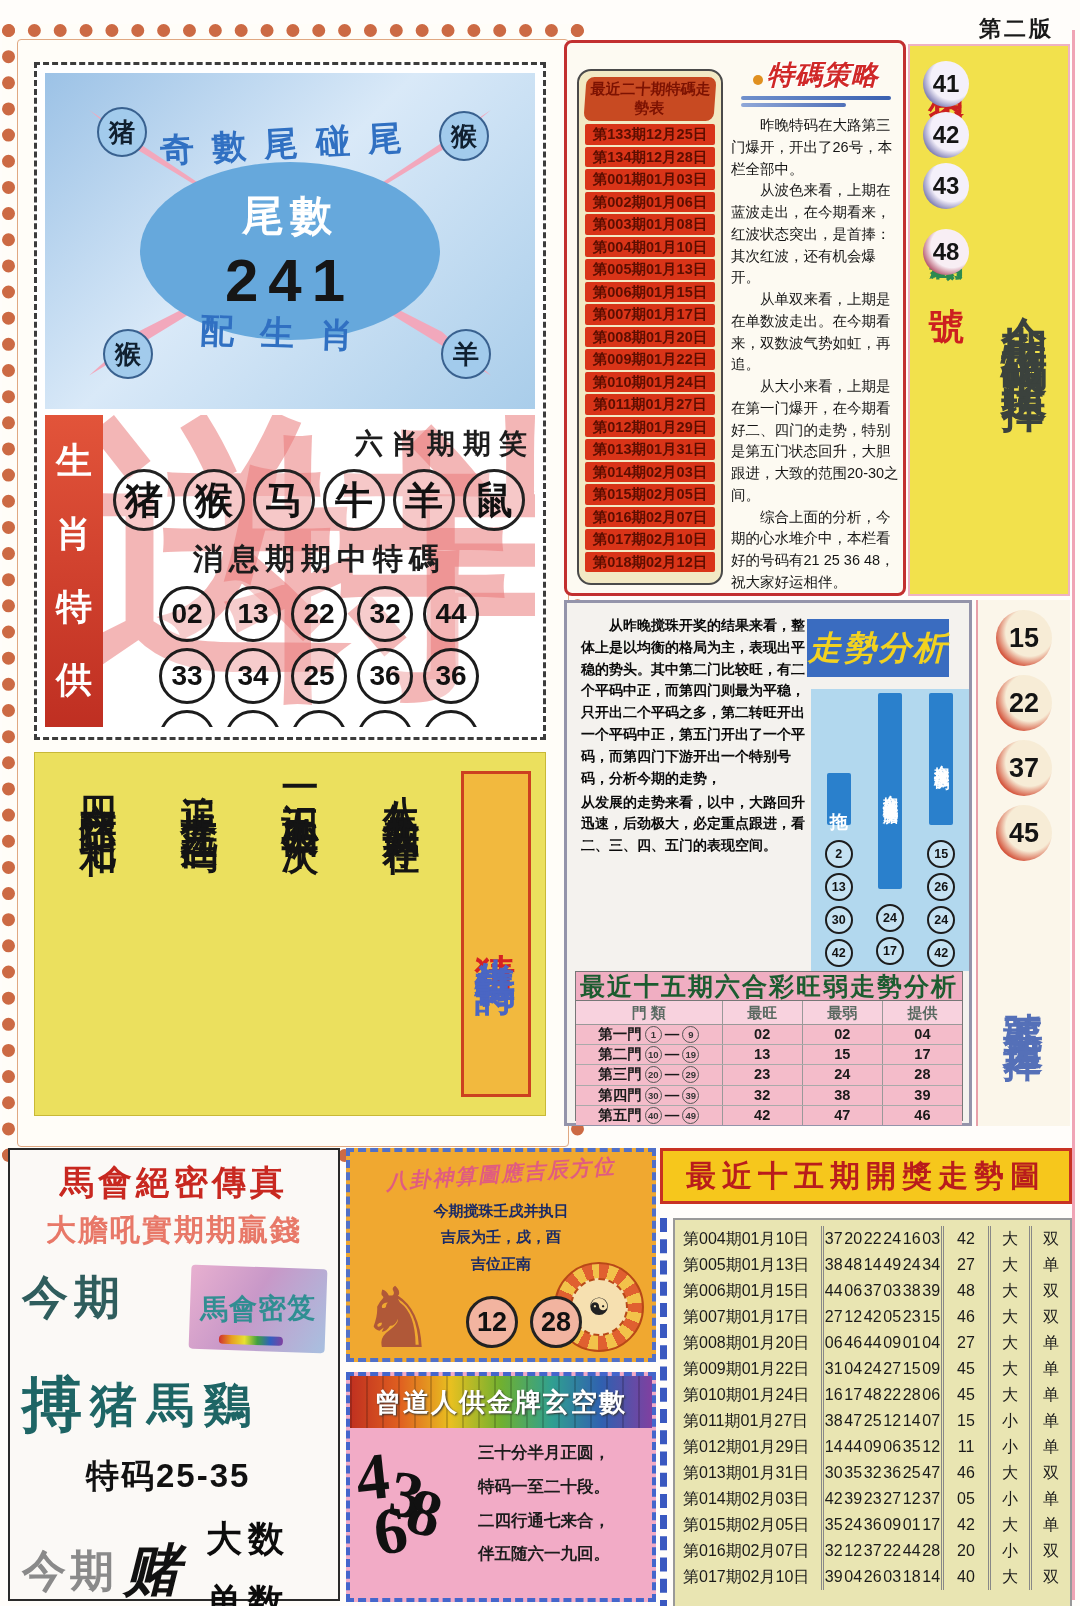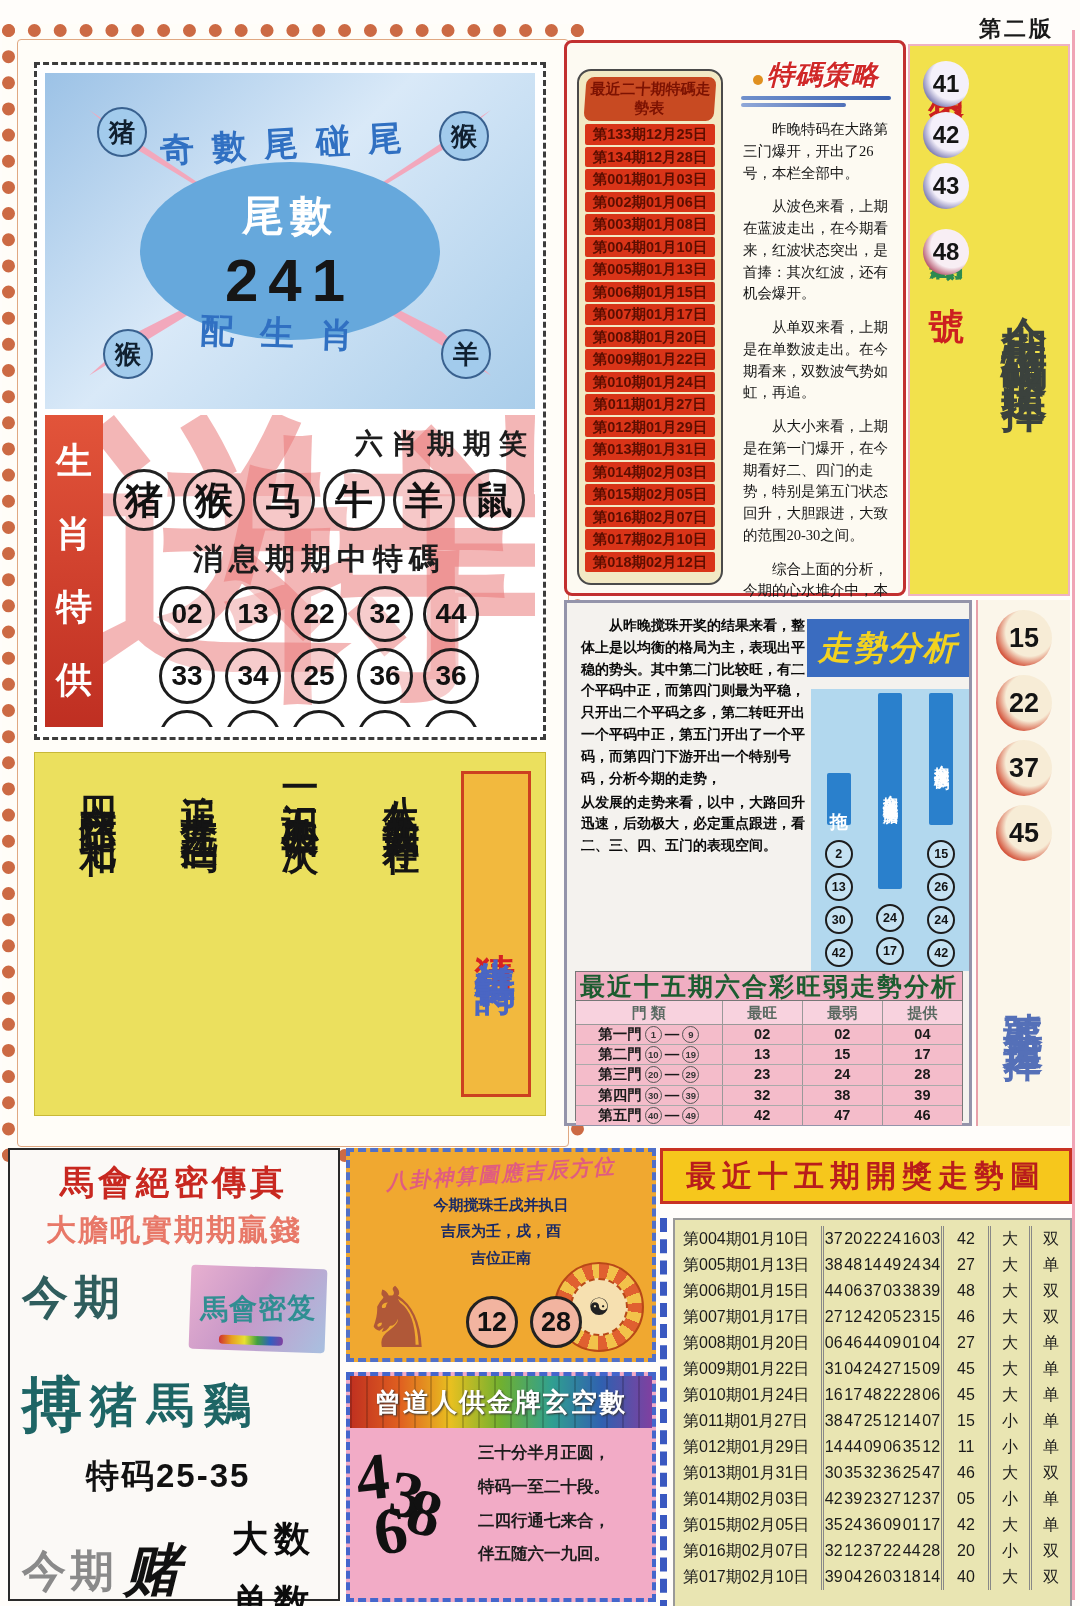--- a/index.html
+++ b/index.html
@@ -72,21 +72,21 @@
         height:20.5px;line-height:20.5px;margin-bottom:2px;border-radius:2px;}
   .strat-right{position:absolute;left:164px;top:14px;width:170px;}
   .logo{text-align:center;}
   .logo .dot{display:inline-block;width:10px;height:10px;border-radius:50%;background:#e09020;margin-right:4px;vertical-align:middle;}
   .logo .txt{font-size:27px;font-weight:bold;font-style:italic;color:#d02828;letter-spacing:1px;
         text-shadow:1px 1px 0 #fff,-1px -1px 0 #fff;}
   .logo-bars{margin:3px auto 0;width:150px;}
   .logo-bars i{display:block;height:4px;border-radius:2px;background:linear-gradient(90deg,#7090cc,#3a60b0);margin-bottom:3px;}
   .logo-bars i:nth-child(2){width:70%;background:linear-gradient(90deg,#90a8d8,#5070b8);}
   .strat-text{margin-top:8px;font-size:14.5px;line-height:1.5;color:#151515;}
-  .strat-text p{margin:12px;text-indent:2em;font-family:Liberation Serif, serif;}
+  .strat-text p{margin:0;text-indent:2em;}
   
   .jx{position:absolute;left:908px;top:44px;width:162px;height:552px;background:#f2e14c;
         border:2px solid #efb2c2;box-sizing:border-box;display:flex;}
   .jx-left{width:72px;display:flex;flex-direction:column;align-items:center;padding-top:6px;gap:5px;}
   .jx-word{writing-mode:vertical-rl;text-orientation:upright;font-weight:bold;letter-spacing:2px;}
   .jx-red{color:#cc2020;font-size:36px;}
   .jx-green{color:#2d8a50;font-size:33px;}
   .ball-lav{width:46px;height:46px;border-radius:50%;display:flex;align-items:center;justify-content:center;
         font-size:24px;font-weight:bold;color:#141414;
         background:radial-gradient(circle at 63% 38%,#f4f0fa 52%,#6a6aa8 80%,#54548e);}
@@ -94,21 +94,21 @@
   .jx-slogan{flex:1;display:flex;align-items:center;justify-content:center;}
   .jx-slogan span{writing-mode:vertical-rl;text-orientation:upright;font-size:46px;font-weight:bold;
         color:#3b423d;letter-spacing:10px;}
   
   .ana{position:absolute;left:564px;top:600px;width:408px;height:526px;background:#f4f2ee;
         border:3px solid #9494aa;box-sizing:border-box;}
   .ana-text{position:absolute;left:14px;top:12px;width:228px;font-size:14px;font-weight:bold;
         line-height:1.56;color:#0a0a0a;}
   .ana-text p{margin:0 0 2px 0;text-indent:2em;}
   .ana-text p.noind{text-indent:0;}
-  .ana-title{position:absolute;left:240px;top:16px;width:162px;height:58px;background:#3a6cc0;
+  .ana-title{position:absolute;left:240px;top:16px;width:142px;height:58px;background:#3a6cc0;
         display:flex;align-items:center;justify-content:center;}
   .ana-title span{color:#f2d220;font-size:33px;font-weight:bold;font-style:italic;letter-spacing:2px;}
   .bluepanel{position:absolute;left:244px;top:86px;width:158px;height:282px;background:#b2d8ee;
         display:flex;justify-content:space-around;padding:4px 2px;box-sizing:border-box;}
   .bp-col{display:flex;flex-direction:column;align-items:center;}
   .bp-head{background:#2a80cc;color:#fff;writing-mode:vertical-rl;text-orientation:upright;
         font-size:15px;font-weight:bold;width:24px;display:flex;align-items:center;justify-content:center;
         letter-spacing:2px;border-radius:2px;}
   .h-tuo{height:52px;margin-top:80px;font-size:18px;}
   .h-lian{height:196px;} .h-ping{height:152px;}
@@ -152,27 +152,27 @@
   .stamp i{position:absolute;bottom:6px;left:30px;width:64px;height:9px;border-radius:4px;
         background:linear-gradient(90deg,#d03030,#e8a020,#e8e030,#40a040,#3060c0,#8040a0);}
   .mc-row2{display:flex;align-items:center;margin-top:14px;}
   .mc-bo{color:#1e6565;font-size:60px;font-weight:bold;}
   .mc-zod{color:#1e6565;font-size:47px;font-weight:bold;letter-spacing:10px;margin-left:8px;}
   .mc-range{font-size:33px;font-weight:bold;color:#111;margin:8px 0 0 64px;letter-spacing:2px;}
   .mc-row3{display:flex;align-items:center;margin-top:16px;}
   .mc-jinqi2{color:#8a8a8a;font-size:44px;font-weight:bold;letter-spacing:4px;}
   .mc-du{color:#111;font-size:56px;font-weight:bold;font-style:italic;margin-left:6px;}
   .mc-stack{margin-left:26px;display:flex;flex-direction:column;gap:14px;}
-  .mc-stack span{font-size:36px;font-weight:bold;color:#0c0c0c;letter-spacing:6px;margin-left:26px;}
+  .mc-stack span{font-size:36px;font-weight:bold;color:#0c0c0c;letter-spacing:6px;}
   
   .bg8{position:absolute;left:346px;top:1148px;width:310px;height:214px;background:#f0a830;
         border:4px dashed #5070c8;box-sizing:border-box;overflow:hidden;}
   .bg8-title{color:#e05c80;font-size:21px;font-weight:bold;font-style:italic;text-align:center;
         letter-spacing:2px;margin-top:8px;transform:rotate(-4deg);}
-  .bg8-lines{color:#1a2a66;font-size:15px;font-weight:bold;text-align:center;line-height:1.75;margin-top:4px;}
+  .bg8-lines{color:#1a2a66;font-size:15px;font-weight:bold;text-align:center;line-height:1.75;margin-top:10px;}
   .horse{position:absolute;left:10px;bottom:-2px;font-size:84px;color:#b05838;line-height:1;}
   .wheel{position:absolute;right:8px;bottom:6px;width:86px;height:86px;border-radius:50%;
         background:repeating-conic-gradient(#e06030 0 14deg,#f2c24a 14deg 28deg);
         display:flex;align-items:center;justify-content:center;border:2px solid #b84818;}
   .wheel .inner{width:54px;height:54px;border-radius:50%;background:#f6e0b0;border:2px dashed #b84818;
         display:flex;align-items:center;justify-content:center;font-size:24px;color:#222;}
   .bg8-balls{position:absolute;left:116px;bottom:10px;display:flex;gap:12px;}
   .ball-pink{width:46px;height:46px;border-radius:50%;background:#f2b4a0;border:3px solid #222;
         display:flex;align-items:center;justify-content:center;font-size:27px;font-weight:bold;color:#111;}
   

